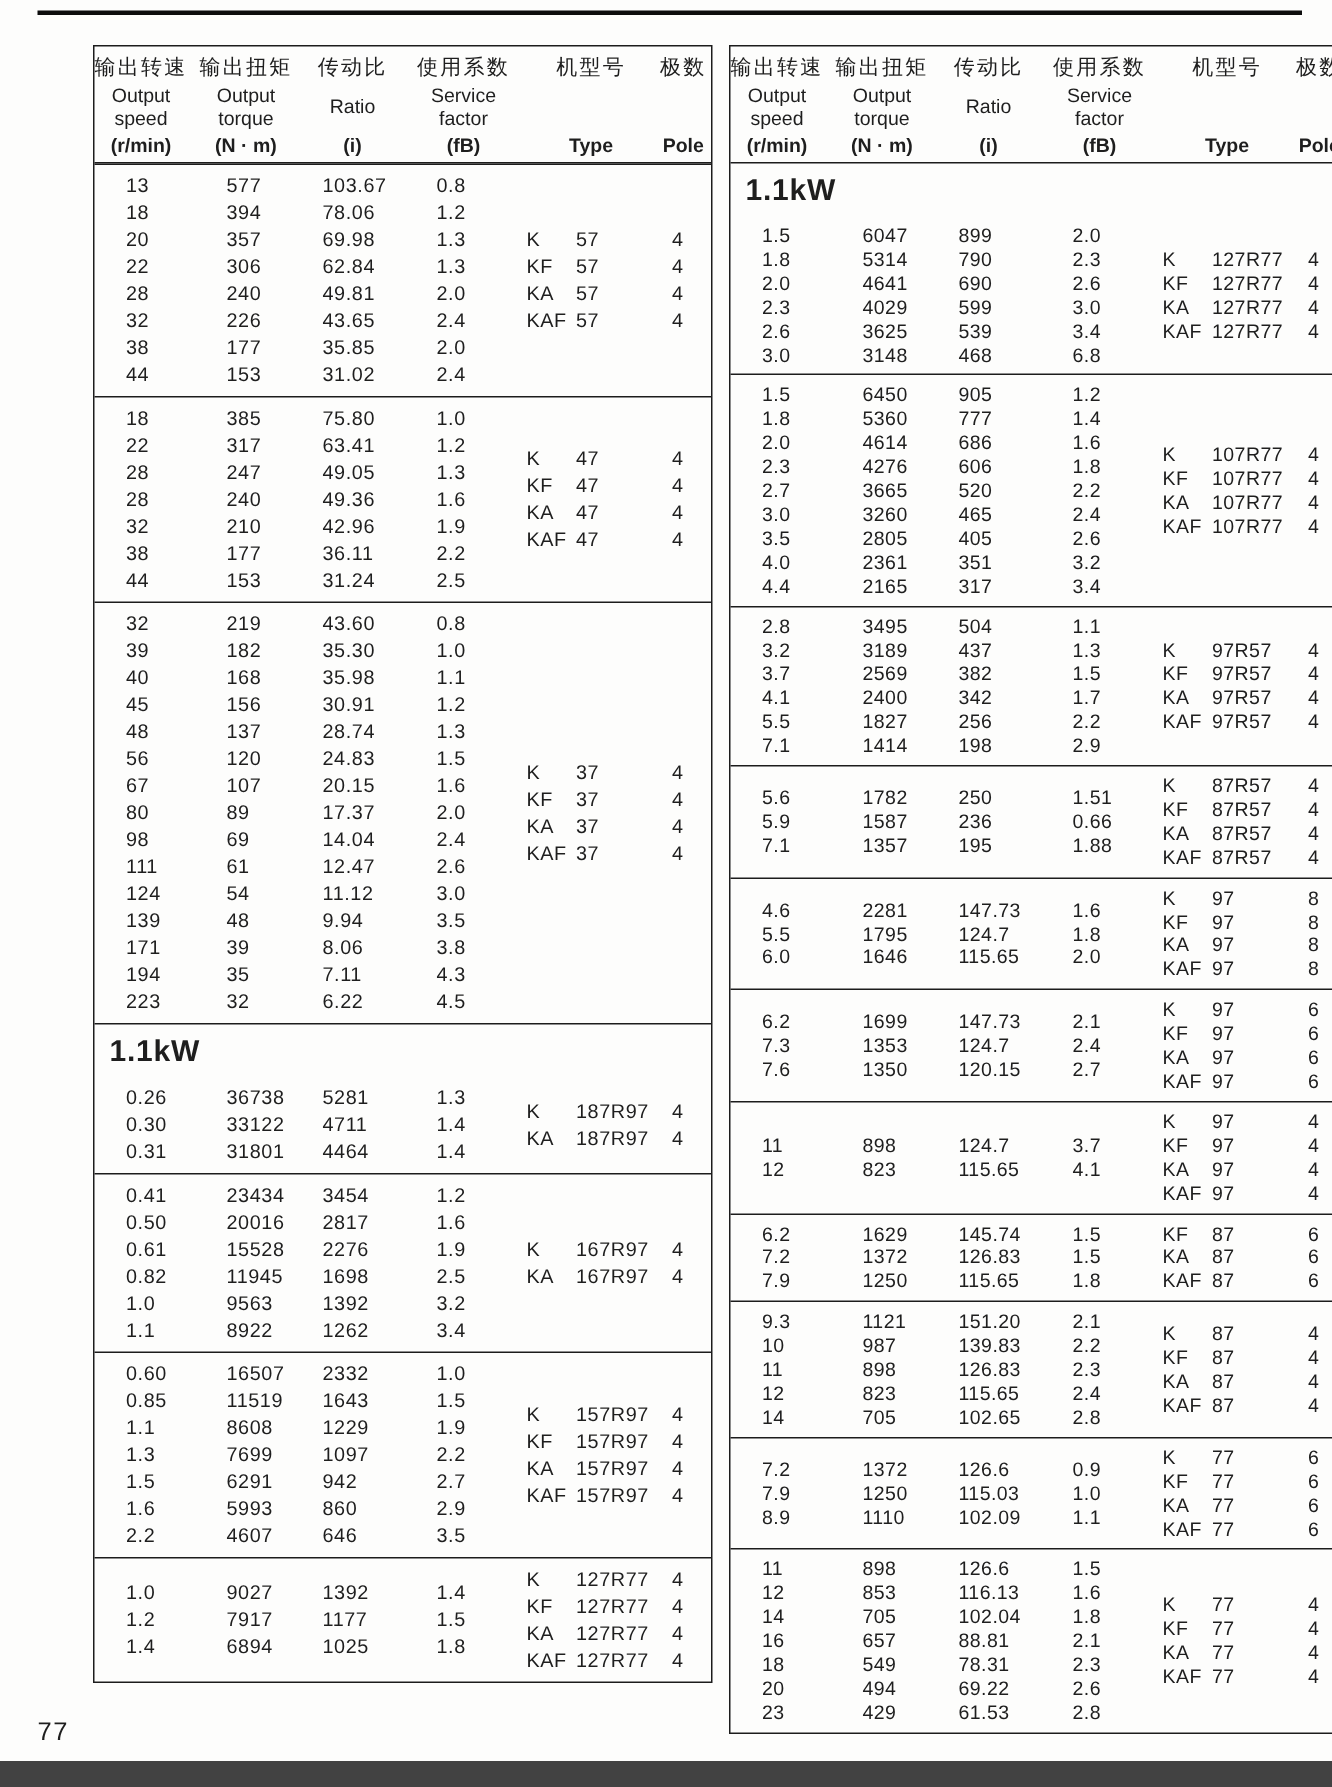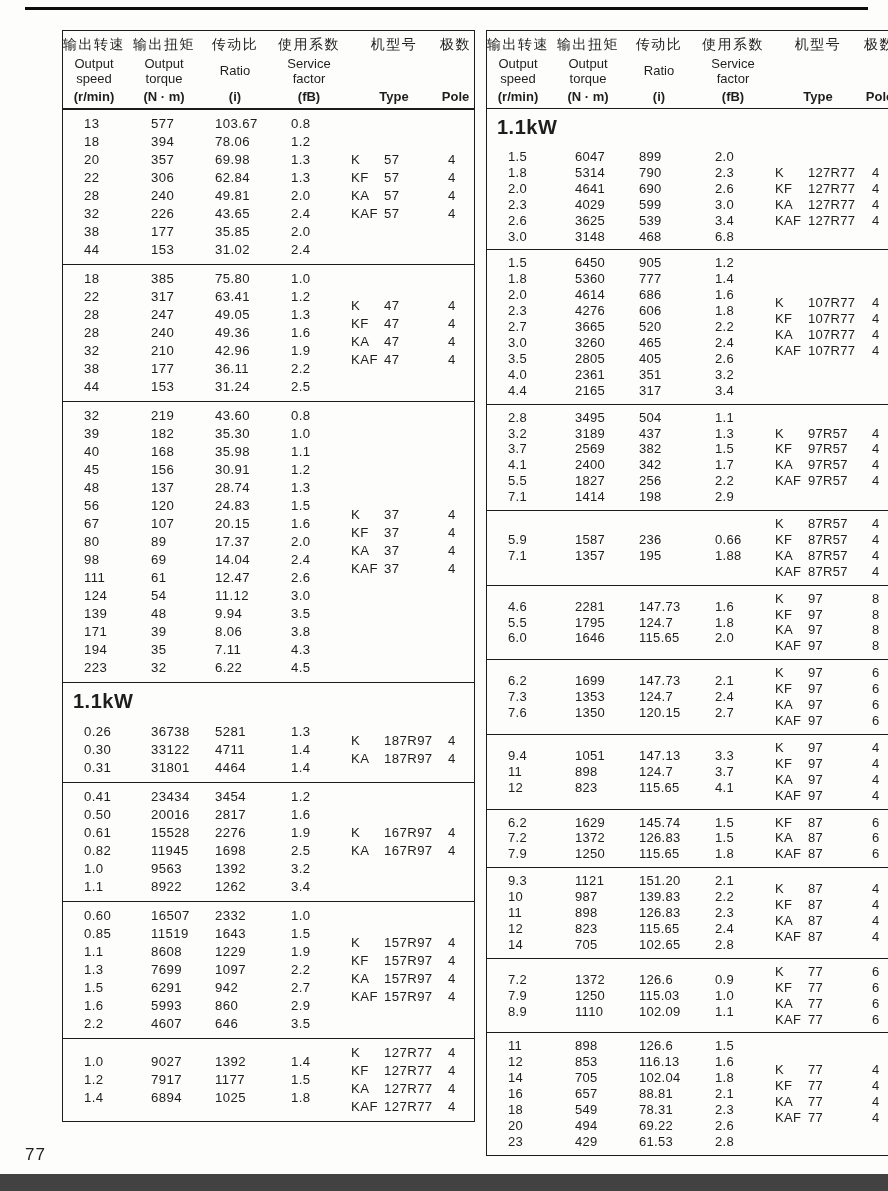--- a/index.html
+++ b/index.html
@@ -781,20 +781,26 @@
             <div class="trow">
               <span class="tprefix">KAF</span>
               <span class="tsize">97R57</span>
               <span class="tpole">4</span>
             </div>
           </div>
         </div>
         <div class="block sep">
           <div class="nums">
             <div class="nrow">
+              <span class="c0">5.6</span>
+              <span class="c1">1782</span>
+              <span class="c2">250</span>
+              <span class="c3">1.51</span>
+            </div>
+            <div class="nrow">
               <span class="c0">5.9</span>
               <span class="c1">1587</span>
               <span class="c2">236</span>
               <span class="c3">0.66</span>
             </div>
             <div class="nrow">
               <span class="c0">7.1</span>
               <span class="c1">1357</span>
               <span class="c2">195</span>
               <span class="c3">1.88</span>
@@ -906,26 +912,20 @@
             </div>
             <div class="trow">
               <span class="tprefix">KAF</span>
               <span class="tsize">97</span>
               <span class="tpole">6</span>
             </div>
           </div>
         </div>
         <div class="block sep">
           <div class="nums">
-            <div class="nrow">
-              <span class="c0">9.4</span>
-              <span class="c1">1051</span>
-              <span class="c2">147.13</span>
-              <span class="c3">3.3</span>
-            </div>
             <div class="nrow">
               <span class="c0">11</span>
               <span class="c1">898</span>
               <span class="c2">124.7</span>
               <span class="c3">3.7</span>
             </div>
             <div class="nrow">
               <span class="c0">12</span>
               <span class="c1">823</span>
               <span class="c2">115.65</span>

